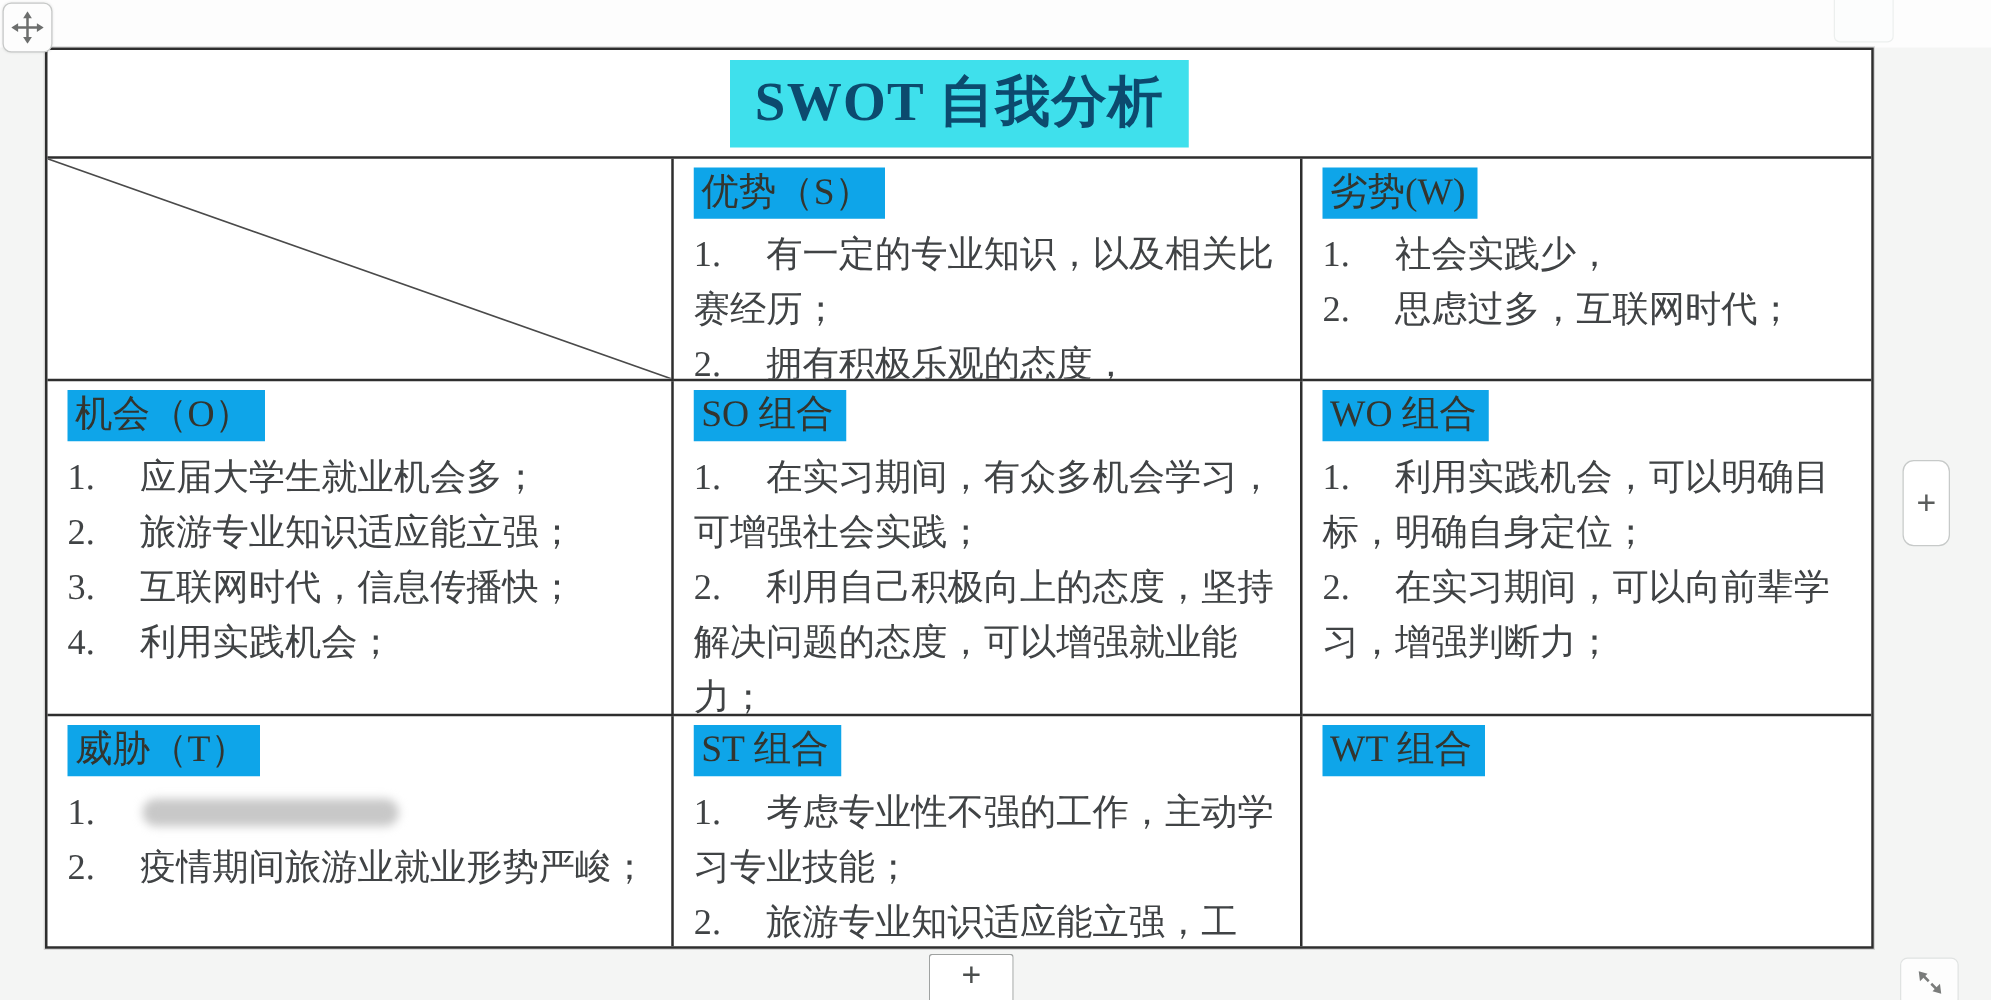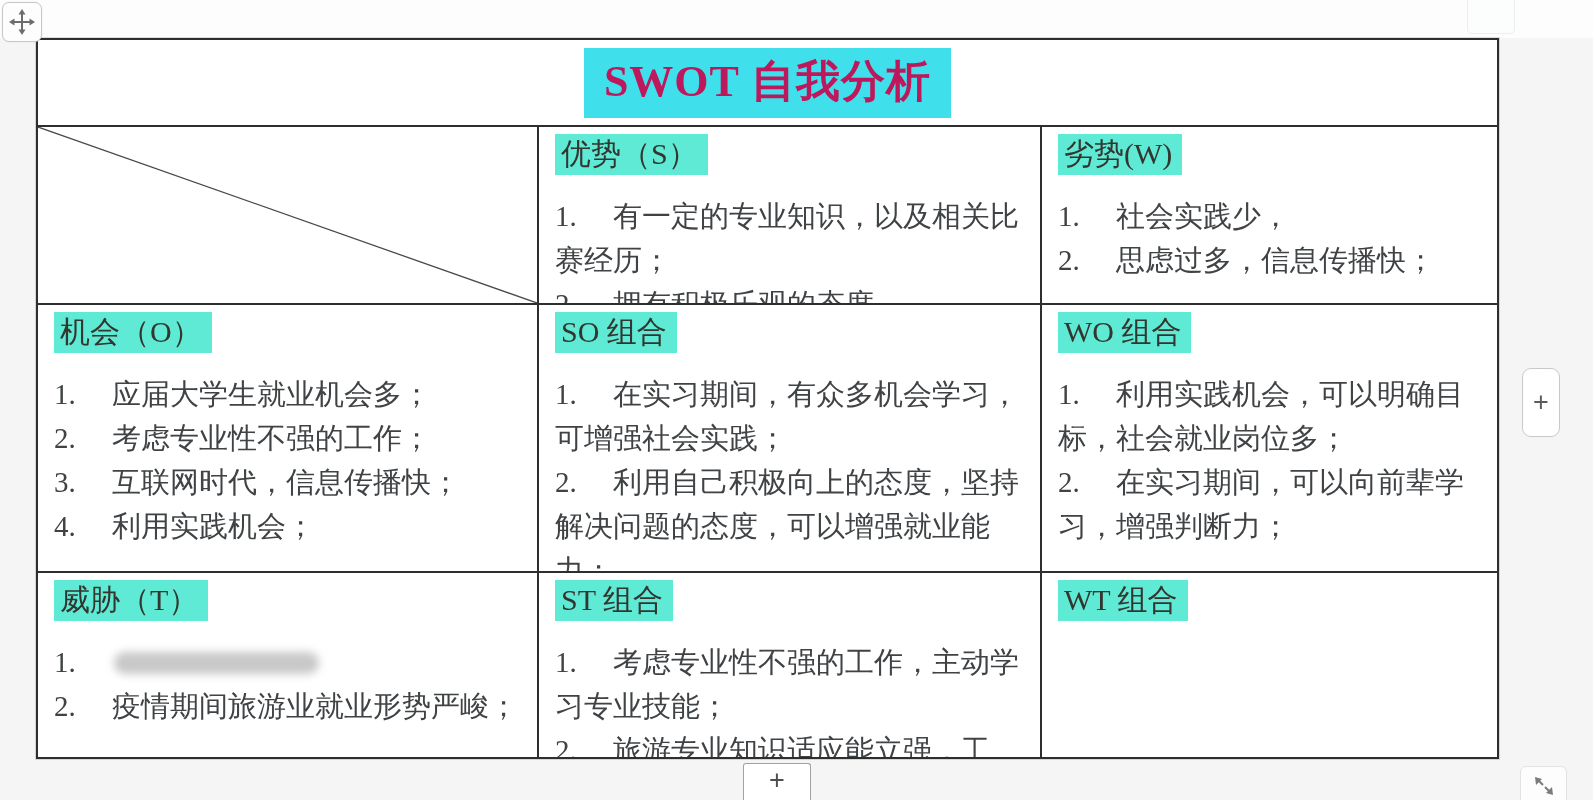--- a/index.html
+++ b/index.html
@@ -31,37 +31,37 @@
   .cell{position:relative;padding:4px 12px 0 16px;overflow:hidden;box-sizing:border-box;}
   .br{border-right:2px solid #2e2e2e;}
   .bb{border-bottom:2px solid #2e2e2e;}
   .title-cell{
     grid-column:1 / 4;
     display:flex;align-items:center;justify-content:center;
     padding:0;
   }
   .title-hl{
     background:#3fe0ec;
-    color:#be185d;
+    color:#0c4a6e;
     font-weight:bold;
     font-size:44px;
     line-height:1.0;
     padding:12px 20px 14px 20px;
     letter-spacing:1px;
   }
   .diag-svg{position:absolute;left:0;top:0;width:100%;height:100%;display:block;}
 
   .cell-header{line-height:46px;white-space:nowrap;}
   .hl{
-    background:#5eead4;
+    background:#0ea5e9;
     color:#33352f;
     font-size:30px;
     padding:3px 10px 5px 6px;
   }
-  .items{margin-top:12px;}
+  .items{margin-top:0;}
   .li{font-size:29px;line-height:44px;color:#404345;}
   .num{display:inline-block;min-width:58px;}
   .redacted{
     display:inline-block;
     width:205px;height:22px;
     margin-left:2px;
     background:#c8c8c8;
     border-radius:11px;
     filter:blur(4px);
     vertical-align:-2px;
@@ -121,44 +121,44 @@
       <div class="cell-header"><span class="hl">优势（S）</span></div>
       <div class="items">
           <div class="li"><span class="num">1.</span><span>有一定的专业知识，以及相关比赛经历；</span></div>
           <div class="li"><span class="num">2.</span><span>拥有积极乐观的态度，</span></div>
         </div>
     </div>
     <div class="cell bb">
       <div class="cell-header"><span class="hl">劣势(W)</span></div>
       <div class="items">
           <div class="li"><span class="num">1.</span><span>社会实践少，</span></div>
-          <div class="li"><span class="num">2.</span><span>思虑过多，信息传播快；</span></div>
+          <div class="li"><span class="num">2.</span><span>思虑过多，互联网时代；</span></div>
         </div>
     </div>
 
     <div class="cell br bb">
       <div class="cell-header"><span class="hl">机会（O）</span></div>
       <div class="items">
           <div class="li"><span class="num">1.</span><span>应届大学生就业机会多；</span></div>
-          <div class="li"><span class="num">2.</span><span>考虑专业性不强的工作；</span></div>
+          <div class="li"><span class="num">2.</span><span>旅游专业知识适应能立强；</span></div>
           <div class="li"><span class="num">3.</span><span>互联网时代，信息传播快；</span></div>
           <div class="li"><span class="num">4.</span><span>利用实践机会；</span></div>
         </div>
     </div>
     <div class="cell br bb">
       <div class="cell-header"><span class="hl">SO 组合</span></div>
       <div class="items">
           <div class="li"><span class="num">1.</span><span>在实习期间，有众多机会学习，可增强社会实践；</span></div>
           <div class="li"><span class="num">2.</span><span>利用自己积极向上的态度，坚持解决问题的态度，可以增强就业能力；</span></div>
         </div>
     </div>
     <div class="cell bb">
       <div class="cell-header"><span class="hl">WO 组合</span></div>
       <div class="items">
-          <div class="li"><span class="num">1.</span><span>利用实践机会，可以明确目标，社会就业岗位多；</span></div>
+          <div class="li"><span class="num">1.</span><span>利用实践机会，可以明确目标，明确自身定位；</span></div>
           <div class="li"><span class="num">2.</span><span>在实习期间，可以向前辈学习，增强判断力；</span></div>
         </div>
     </div>
 
     <div class="cell br">
       <div class="cell-header"><span class="hl">威胁（T）</span></div>
       <div class="items">
           <div class="li"><span class="num">1.</span><span class="redacted"></span></div>
           <div class="li"><span class="num">2.</span><span>疫情期间旅游业就业形势严峻；</span></div>
         </div>

